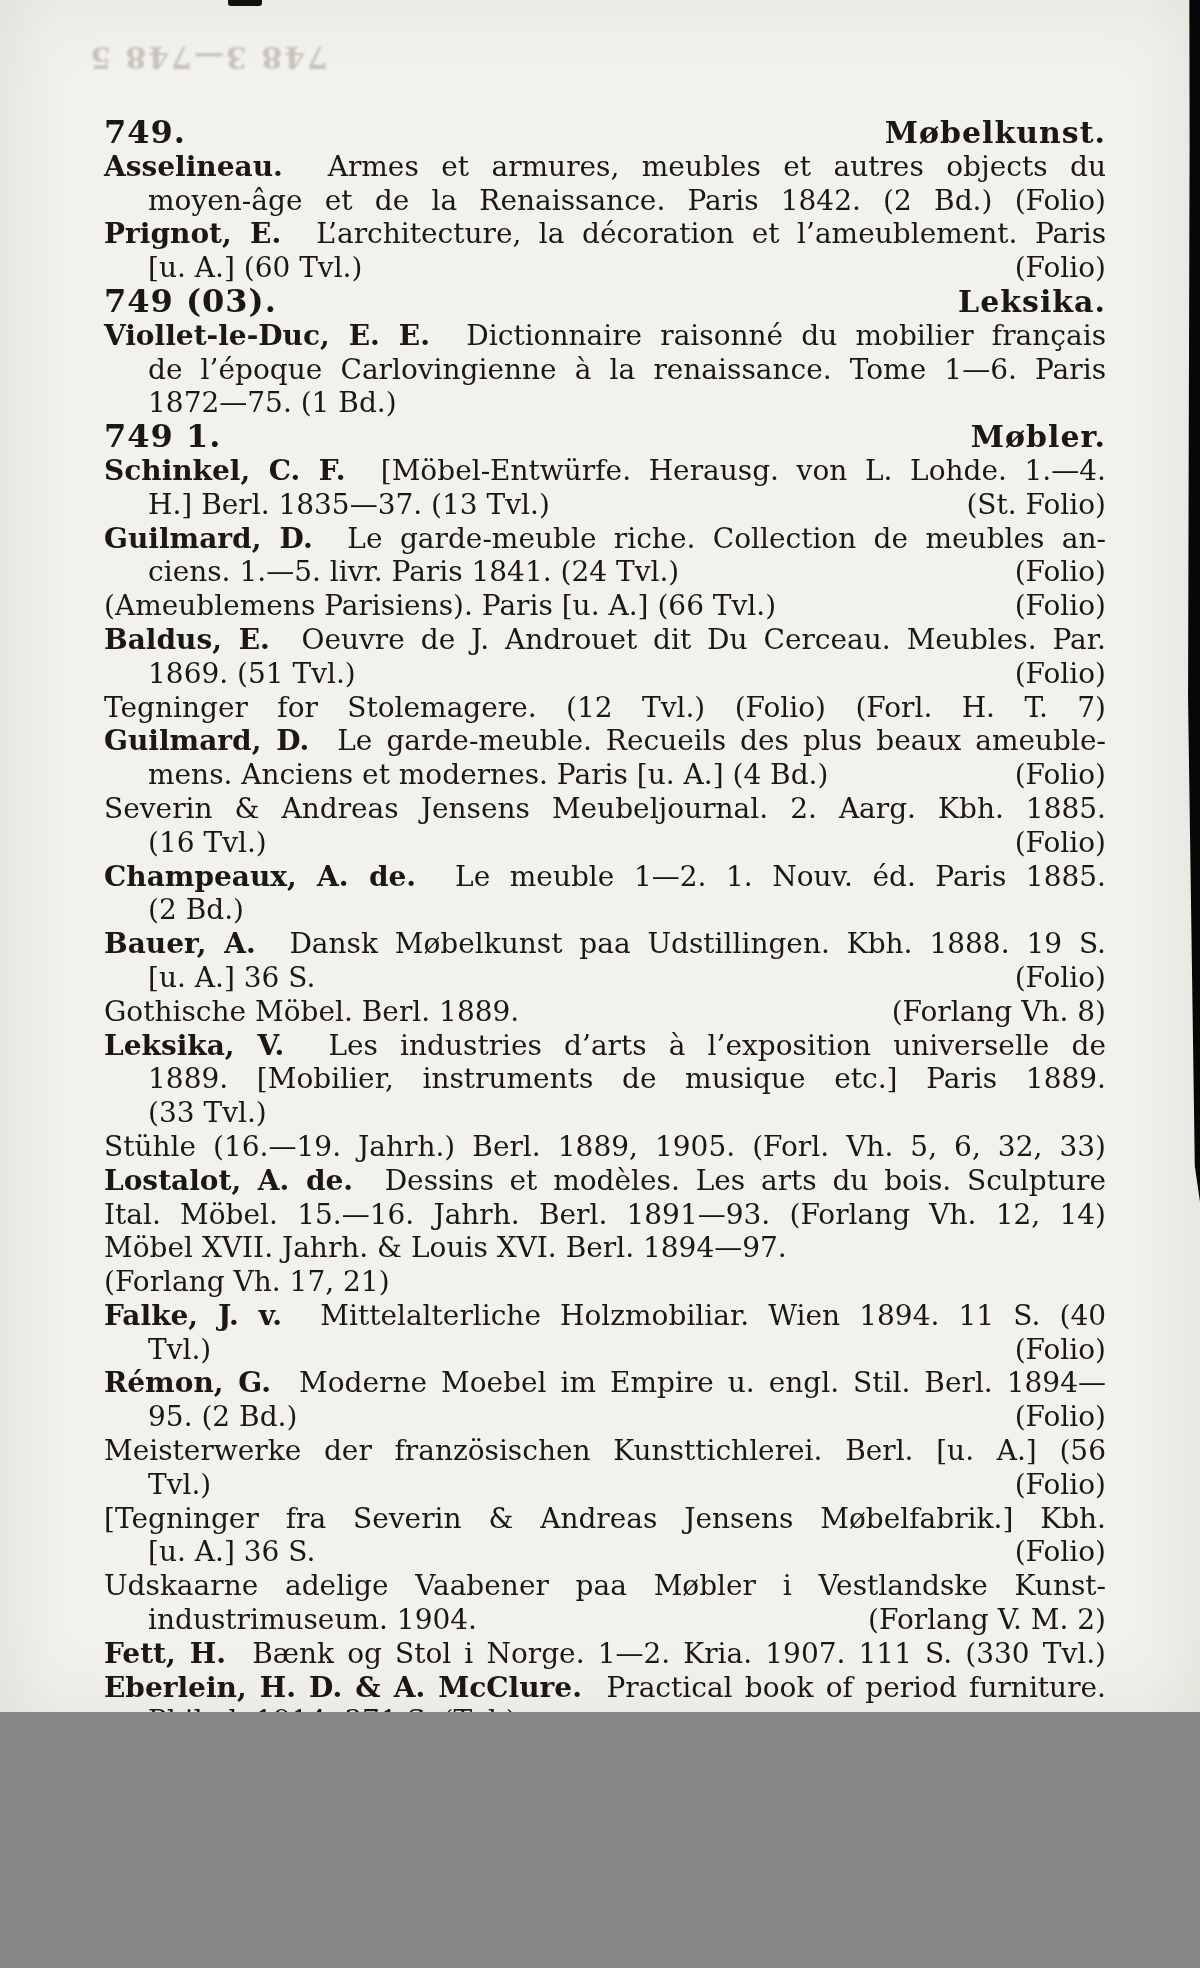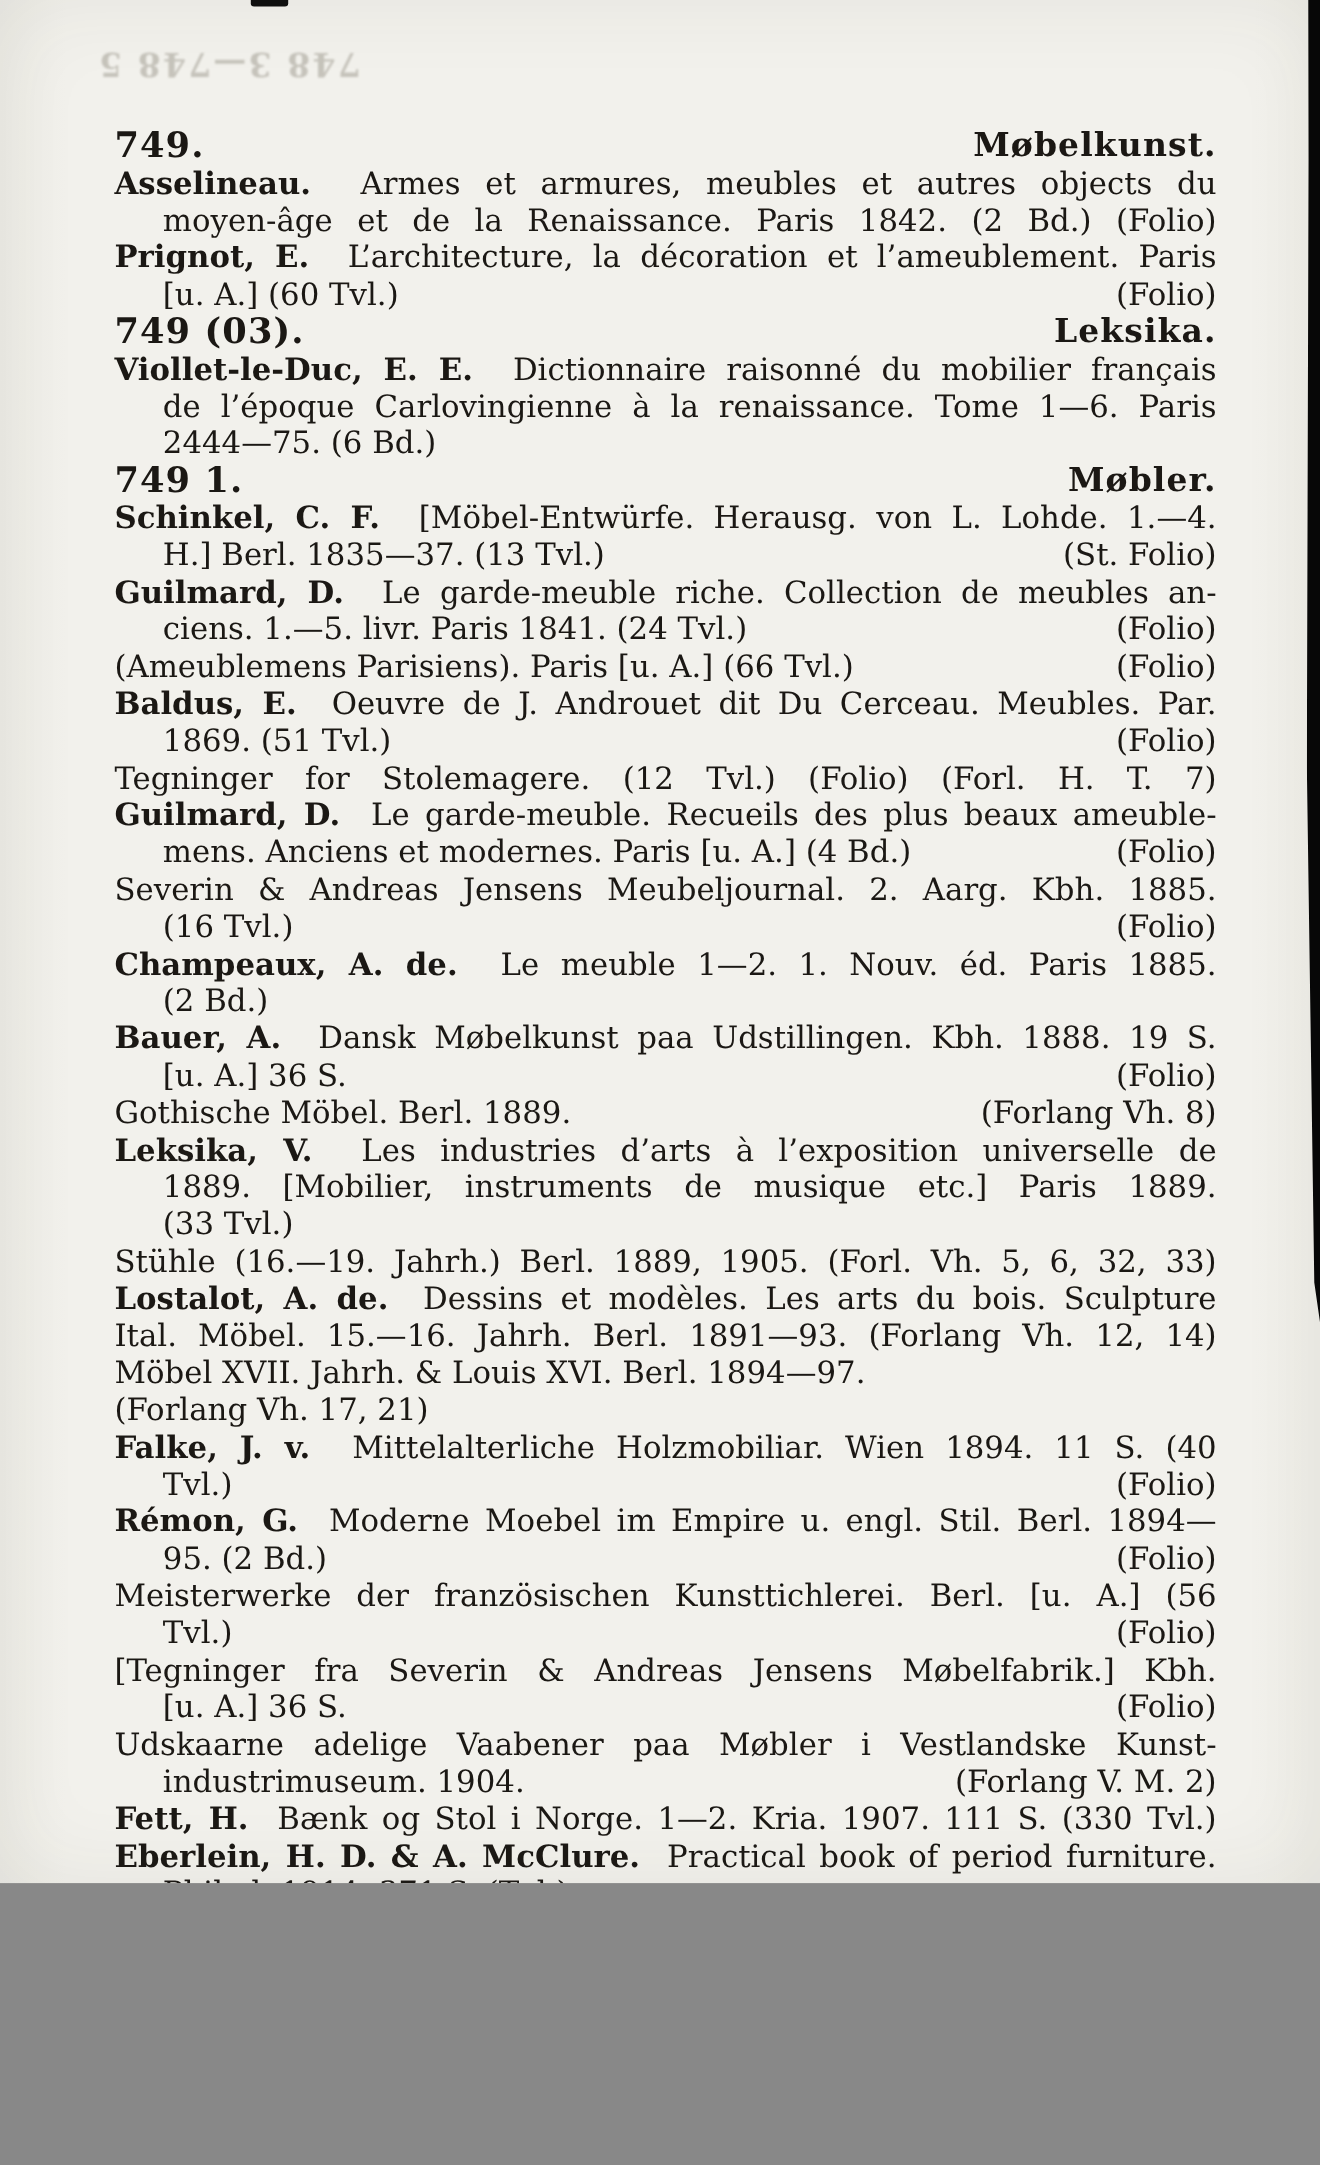--- a/index.html
+++ b/index.html
@@ -77,21 +77,21 @@
       <div class="line m-flex indent">
         <span class="t">[u. A.] (60 Tvl.)</span>
         <span class="r">(Folio)</span>
       </div>
       <div class="line m-flex heading">
         <span class="b">749 (03).</span>
         <span class="r b">Leksika.</span>
       </div>
       <div class="line m-justify"><span class="b">Viollet-le-Duc, E. E.</span><span class="t">&nbsp; Dictionnaire raisonné du mobilier français</span></div>
       <div class="line m-justify indent"><span class="t">de l’époque Carlovingienne à la renaissance. Tome 1—6. Paris</span></div>
-      <div class="line m-left indent"><span class="t">2444—75. (6 Bd.)</span></div>
+      <div class="line m-left indent"><span class="t">1872—75. (1 Bd.)</span></div>
       <div class="line m-flex heading">
         <span class="b">749 1.</span>
         <span class="r b">Møbler.</span>
       </div>
       <div class="line m-justify"><span class="b">Schinkel, C. F.</span><span class="t">&nbsp; [Möbel-Entwürfe. Herausg. von L. Lohde. 1.—4.</span></div>
       <div class="line m-flex indent">
         <span class="t">H.] Berl. 1835—37. (13 Tvl.)</span>
         <span class="r">(St. Folio)</span>
       </div>
       <div class="line m-justify"><span class="b">Guilmard, D.</span><span class="t">&nbsp; Le garde-meuble riche. Collection de meubles an-</span></div>

